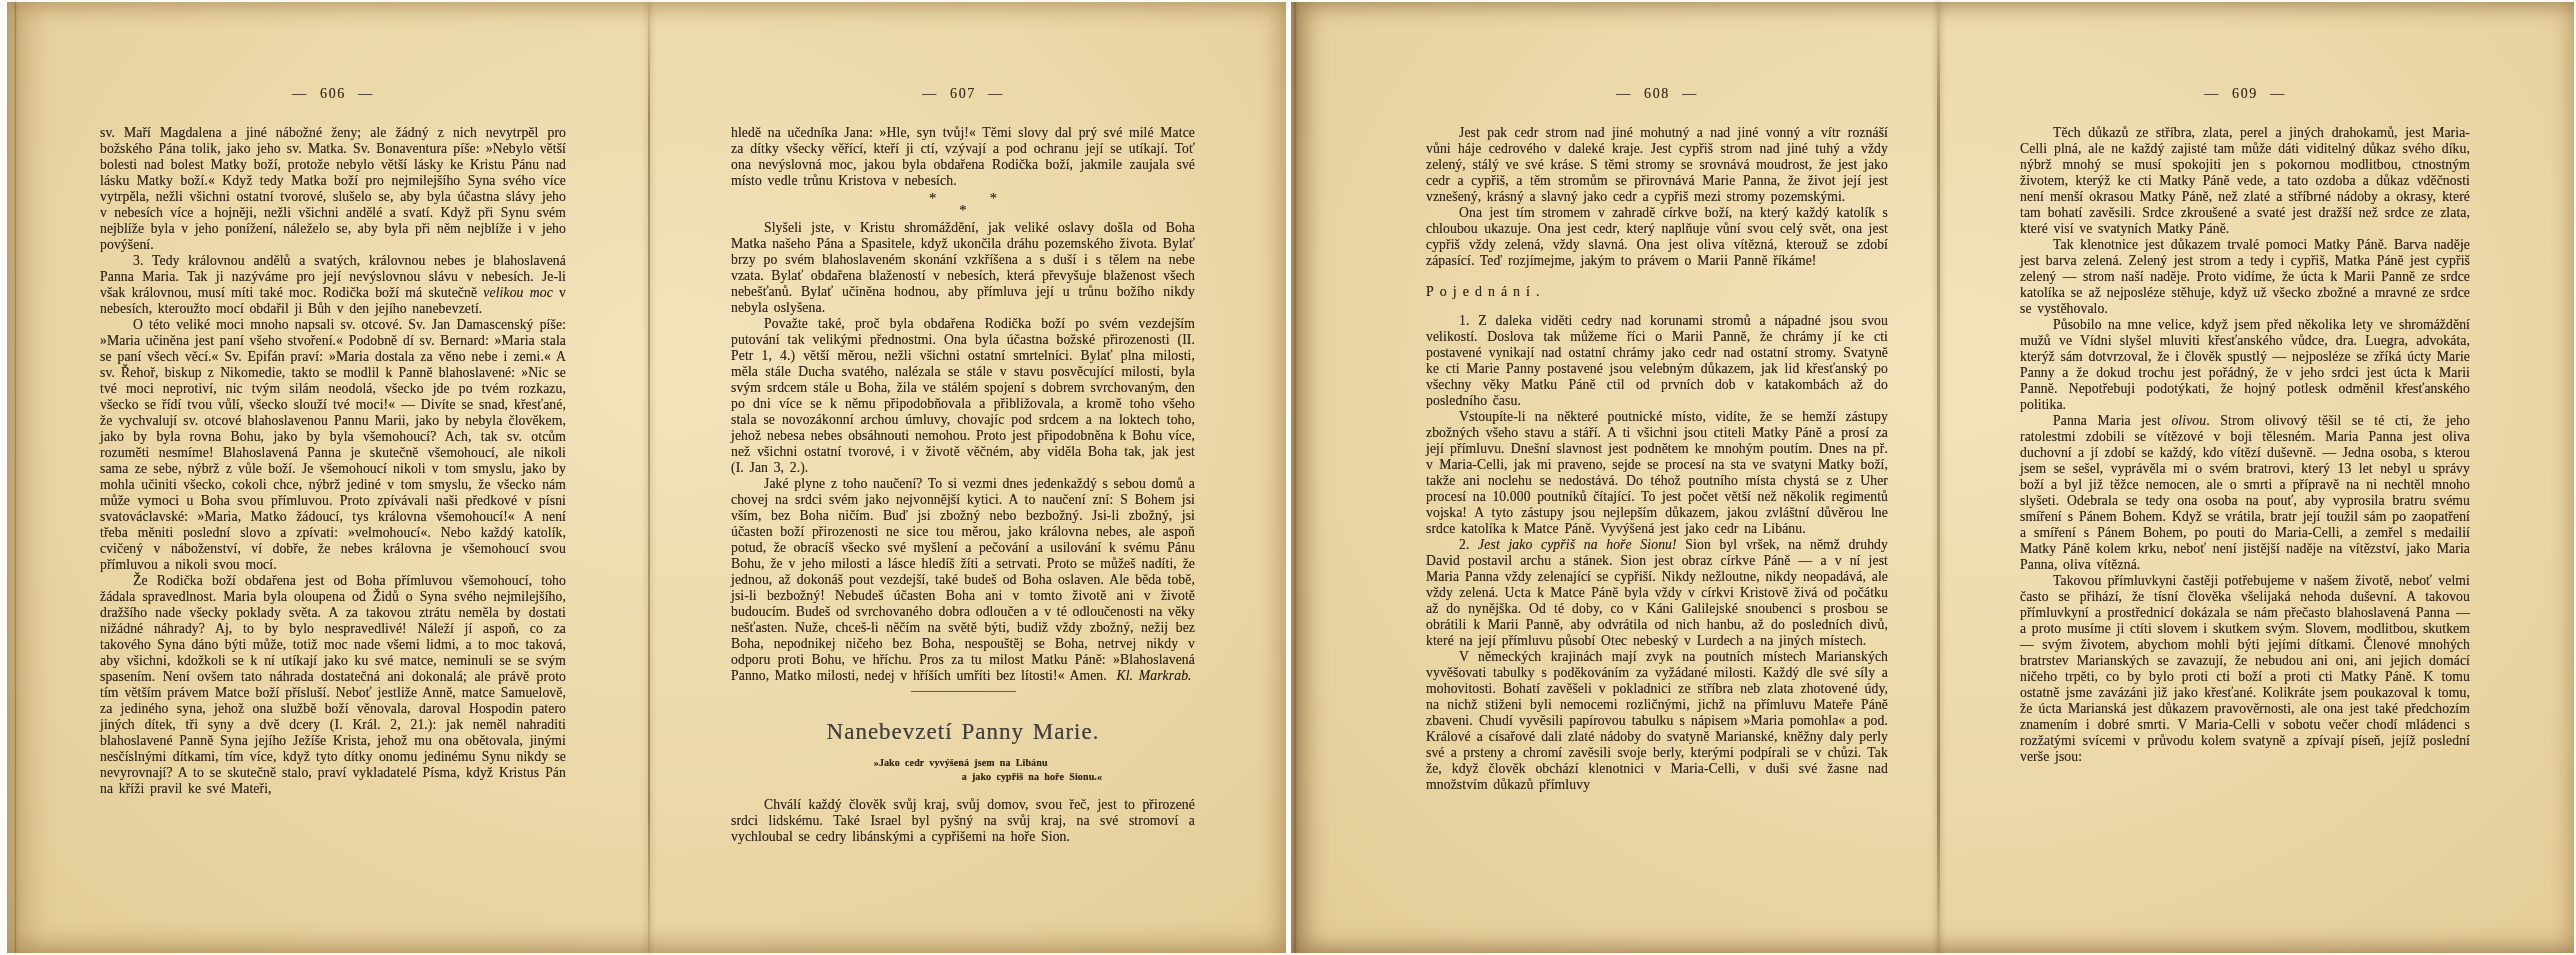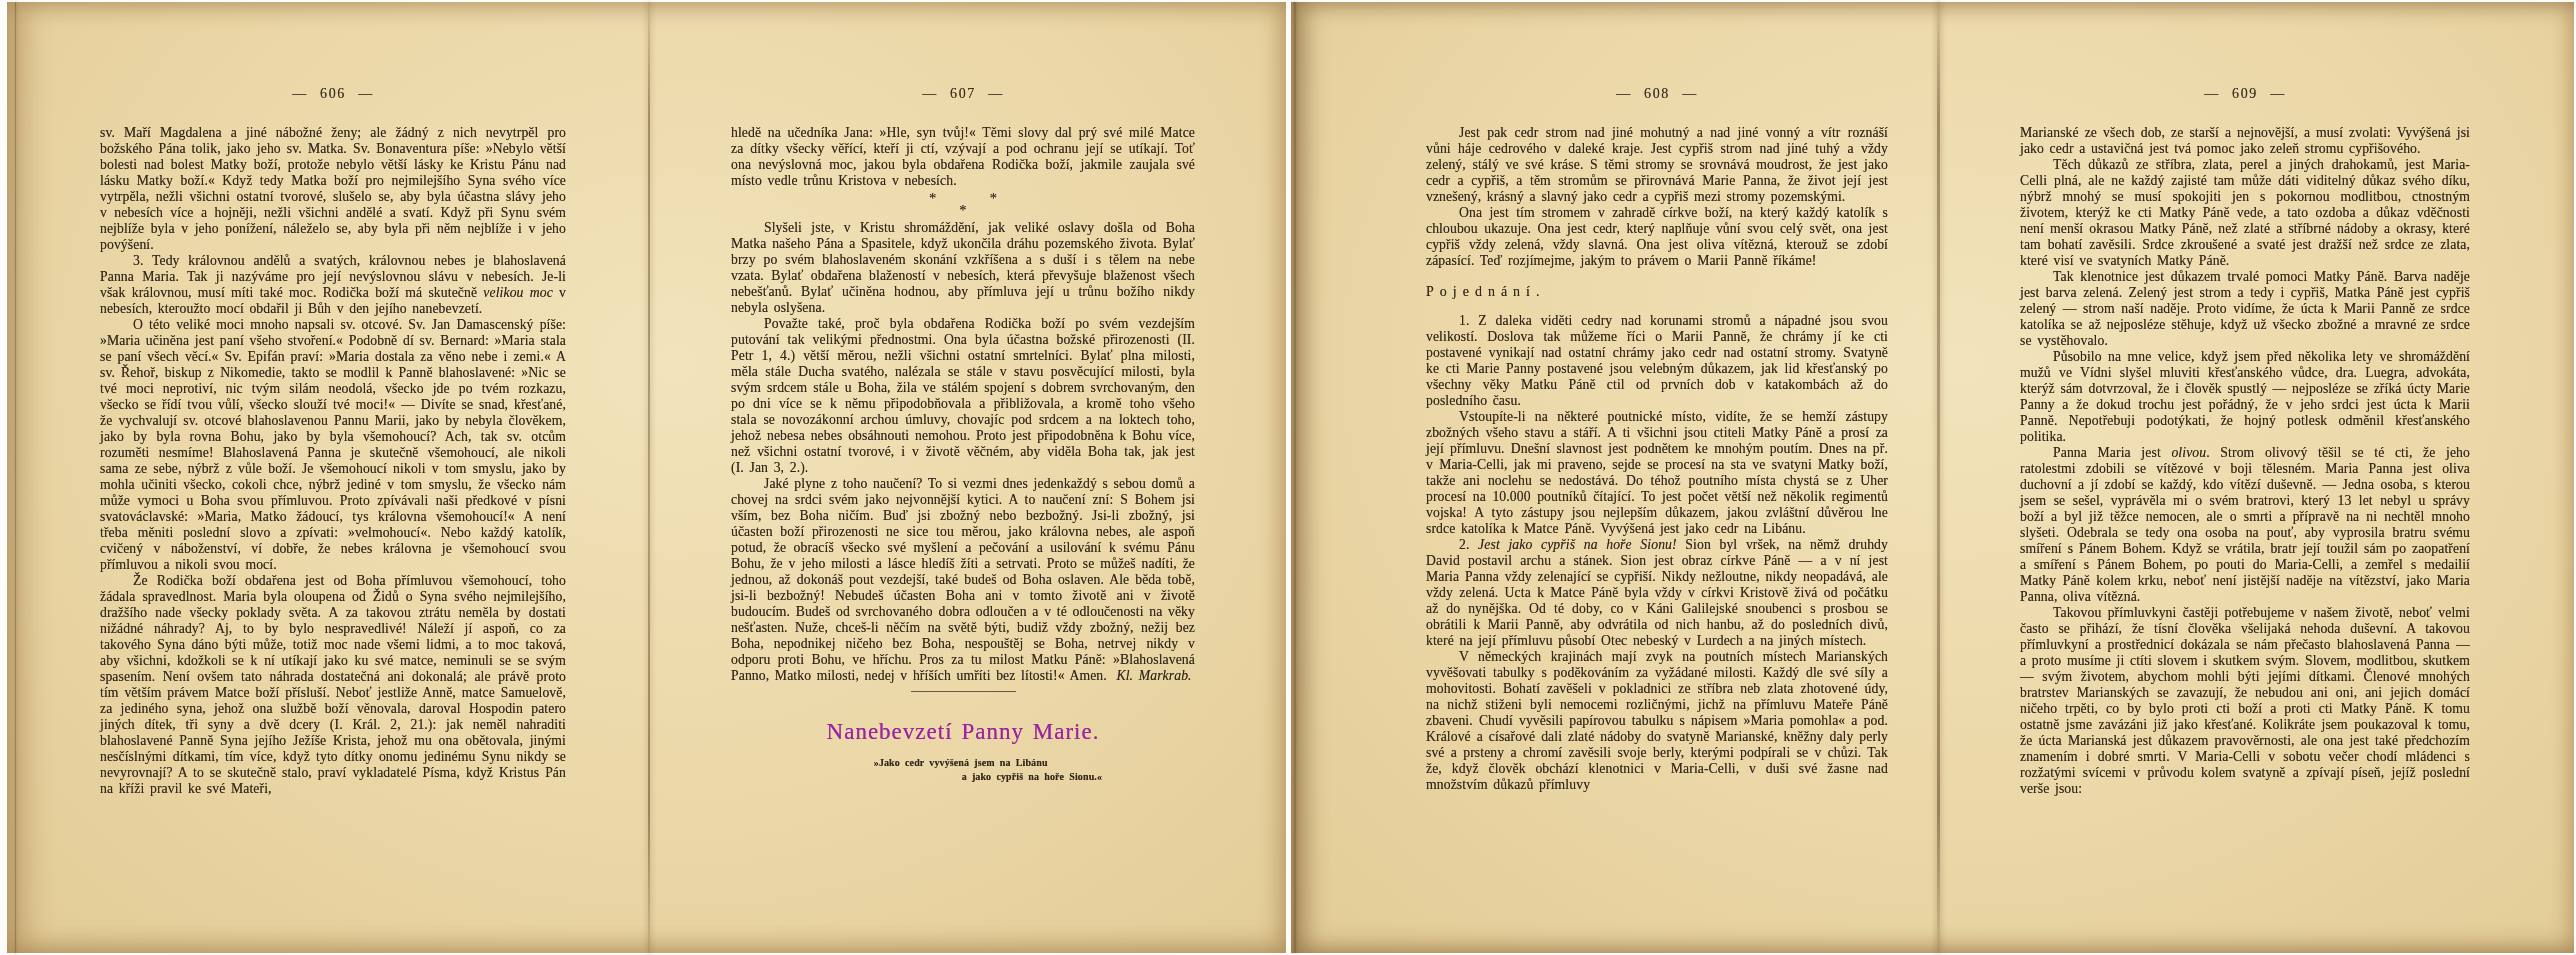--- a/index.html
+++ b/index.html
@@ -75,21 +75,21 @@
   .signature{
     text-align:right;font-style:italic;margin-top:-16px;
     padding-right:3.4px;
   }
   .rule{
     width:105px;border-top:1.4px solid rgba(72,56,32,.8);
     margin:6.9px auto 0;
   }
   .sermon-title{
     text-align:center;font-size:23px;line-height:26px;
-    letter-spacing:1px;color:#a21caf;font-weight:400;
+    letter-spacing:1px;color:#404040;font-weight:400;
     margin:27.5px 0 10.3px;
   }
   .epigraph{
     width:316px;margin:0 5.2px 12px auto;
     font-size:10px;line-height:14.6px;font-weight:700;
     text-align:left;word-spacing:2.6px;
   }
   .epigraph div:nth-child(2){text-align:center;}
   .section-heading{
     letter-spacing:6px;
@@ -130,40 +130,40 @@
       <p class="para ind"><span>Slyšeli jste, v Kristu shromáždění, jak veliké oslavy došla od Boha Matka našeho Pána a Spasitele, když ukončila dráhu pozemského života. Bylať brzy po svém blahoslaveném skonání vzkříšena a s duší i s tělem na nebe vzata. Bylať obdařena blažeností v nebesích, která převyšuje blaženost všech nebešťanů. Bylať učiněna hodnou, aby přímluva její u trůnu božího nikdy nebyla oslyšena.</span></p>
       <p class="para ind"><span>Považte také, proč byla obdařena Rodička boží po svém vezdejším putování tak velikými přednostmi. Ona byla účastna božské přirozenosti (II. Petr 1, 4.) větší měrou, nežli všichni ostatní smrtelníci. Bylať plna milosti, měla stále Ducha svatého, nalézala se stále v stavu posvěcující milosti, byla svým srdcem stále u Boha, žila ve stálém spojení s dobrem svrchovaným, den po dni více se k němu připodobňovala a přibližovala, a kromě toho všeho stala se novozákonní archou úmluvy, chovajíc pod srdcem a na loktech toho, jehož nebesa nebes obsáhnouti nemohou. Proto jest připodobněna k Bohu více, než všichni ostatní tvorové, i v životě věčném, aby viděla Boha tak, jak jest (I. Jan 3, 2.).</span></p>
       <p class="para ind"><span>Jaké plyne z toho naučení? To si vezmi dnes jedenkaždý s sebou domů a chovej na srdci svém jako nejvonnější kytici. A to naučení zní: S Bohem jsi vším, bez Boha ničím. Buď jsi zbožný nebo bezbožný. Jsi-li zbožný, jsi účasten boží přirozenosti ne sice tou měrou, jako královna nebes, ale aspoň potud, že obracíš všecko své myšlení a pečování a usilování k svému Pánu Bohu, že v jeho milosti a lásce hledíš žíti a setrvati. Proto se můžeš nadíti, že jednou, až dokonáš pout vezdejší, také budeš od Boha oslaven. Ale běda tobě, jsi-li bezbožný! Nebudeš účasten Boha ani v tomto životě ani v životě budoucím. Budeš od svrchovaného dobra odloučen a v té odloučenosti na věky nešťasten. Nuže, chceš-li něčím na světě býti, budiž vždy zbožný, nežij bez Boha, nepodnikej ničeho bez Boha, nespouštěj se Boha, netrvej nikdy v odporu proti Bohu, ve hříchu. Pros za tu milost Matku Páně: »Blahoslavená Panno, Matko milosti, nedej v hříších umříti bez lítosti!« Amen.</span></p>
       <div class="signature"><i>Kl. Markrab.</i></div>
       <div class="rule"></div>
       <div class="sermon-title">Nanebevzetí Panny Marie.</div>
       <div class="epigraph">
         <div>»Jako cedr vyvýšená jsem na Libánu</div>
         <div>a jako cypřiš na hoře Sionu.«</div>
       </div>
+      <p class="para ind"><span>Chválí každý člověk svůj kraj, svůj domov, svou řeč, jest to přirozené srdci lidskému. Také Israel byl pyšný na svůj kraj, na své stromoví a vychloubal se cedry libánskými a cypřišemi na hoře Sion.</span></p>
     </div>
 </div>
 
 <div class="page" style="left:1426px;width:462px;">
   <div class="page-header">— 608 —</div>
   <div class="page-content">
       <p class="para ind"><span>Jest pak cedr strom nad jiné mohutný a nad jiné vonný a vítr roznáší vůni háje cedrového v daleké kraje. Jest cypřiš strom nad jiné tuhý a vždy zelený, stálý ve své kráse. S těmi stromy se srovnává moudrost, že jest jako cedr a cypřiš, a těm stromům se přirovnává Marie Panna, že život její jest vznešený, krásný a slavný jako cedr a cypřiš mezi stromy pozemskými.</span></p>
       <p class="para ind"><span>Ona jest tím stromem v zahradě církve boží, na který každý katolík s chloubou ukazuje. Ona jest cedr, který naplňuje vůní svou celý svět, ona jest cypřiš vždy zelená, vždy slavná. Ona jest oliva vítězná, kterouž se zdobí zápasící. Teď rozjímejme, jakým to právem o Marii Panně říkáme!</span></p>
       <div class="section-heading">Pojednání.</div>
       <p class="para ind"><span>1. Z daleka viděti cedry nad korunami stromů a nápadné jsou svou velikostí. Doslova tak můžeme říci o Marii Panně, že chrámy jí ke cti postavené vynikají nad ostatní chrámy jako cedr nad ostatní stromy. Svatyně ke cti Marie Panny postavené jsou velebným důkazem, jak lid křesťanský po všechny věky Matku Páně ctil od prvních dob v katakombách až do posledního času.</span></p>
       <p class="para ind"><span>Vstoupíte-li na některé poutnické místo, vidíte, že se hemží zástupy zbožných všeho stavu a stáří. A ti všichni jsou ctiteli Matky Páně a prosí za její přímluvu. Dnešní slavnost jest podnětem ke mnohým poutím. Dnes na př. v Maria-Celli, jak mi praveno, sejde se procesí na sta ve svatyni Matky boží, takže ani noclehu se nedostává. Do téhož poutního místa chystá se z Uher procesí na 10.000 poutníků čítající. To jest počet větší než několik regimentů vojska! A tyto zástupy jsou nejlepším důkazem, jakou zvláštní důvěrou lne srdce katolíka k Matce Páně. Vyvýšená jest jako cedr na Libánu.</span></p>
       <p class="para ind"><span>2. </span><i>Jest jako cypřiš na hoře Sionu!</i><span> Sion byl vršek, na němž druhdy David postavil archu a stánek. Sion jest obraz církve Páně — a v ní jest Maria Panna vždy zelenající se cypřiší. Nikdy nežloutne, nikdy neopadává, ale vždy zelená. Ucta k Matce Páně byla vždy v církvi Kristově živá od počátku až do nynějška. Od té doby, co v Káni Galilejské snoubenci s prosbou se obrátili k Marii Panně, aby odvrátila od nich hanbu, až do posledních divů, které na její přímluvu působí Otec nebeský v Lurdech a na jiných místech.</span></p>
       <p class="para ind"><span>V německých krajinách mají zvyk na poutních místech Marianských vyvěšovati tabulky s poděkováním za vyžádané milosti. Každý dle své síly a mohovitosti. Bohatí zavěšeli v pokladnici ze stříbra neb zlata zhotovené údy, na nichž stiženi byli nemocemi rozličnými, jichž na přímluvu Mateře Páně zbaveni. Chudí vyvěsili papírovou tabulku s nápisem »Maria pomohla« a pod. Králové a císařové dali zlaté nádoby do svatyně Marianské, kněžny daly perly své a prsteny a chromí zavěsili svoje berly, kterými podpírali se v chůzi. Tak že, když člověk obchází klenotnici v Maria-Celli, v duši své žasne nad množstvím důkazů přímluvy</span></p>
     </div>
 </div>
 
 <div class="page" style="left:2020px;width:450px;">
   <div class="page-header">— 609 —</div>
   <div class="page-content">
-      <p class="para"><span>Marianské ze všech dob, ze starší a nejnovější, a musí zvolati: Vyvýšená jsi jako cedr a ustavičná jest tvá pomoc jako zeleň stromu cypřišového.</span></p>
       <p class="para ind"><span>Těch důkazů ze stříbra, zlata, perel a jiných drahokamů, jest Maria-Celli plná, ale ne každý zajisté tam může dáti viditelný důkaz svého díku, nýbrž mnohý se musí spokojiti jen s pokornou modlitbou, ctnostným životem, kterýž ke cti Matky Páně vede, a tato ozdoba a důkaz vděčnosti není menší okrasou Matky Páně, než zlaté a stříbrné nádoby a okrasy, které tam bohatí zavěsili. Srdce zkroušené a svaté jest dražší než srdce ze zlata, které visí ve svatyních Matky Páně.</span></p>
       <p class="para ind"><span>Tak klenotnice jest důkazem trvalé pomoci Matky Páně. Barva naděje jest barva zelená. Zelený jest strom a tedy i cypřiš, Matka Páně jest cypřiš zelený — strom naší naděje. Proto vidíme, že úcta k Marii Panně ze srdce katolíka se až nejposléze stěhuje, když už všecko zbožné a mravné ze srdce se vystěhovalo.</span></p>
       <p class="para ind"><span>Působilo na mne velice, když jsem před několika lety ve shromáždění mužů ve Vídni slyšel mluviti křesťanského vůdce, dra. Luegra, advokáta, kterýž sám dotvrzoval, že i člověk spustlý — nejposléze se zříká úcty Marie Panny a že dokud trochu jest pořádný, že v jeho srdci jest úcta k Marii Panně. Nepotřebuji podotýkati, že hojný potlesk odměnil křesťanského politika.</span></p>
       <p class="para ind"><span>Panna Maria jest </span><i>olivou</i><span>. Strom olivový těšil se té cti, že jeho ratolestmi zdobili se vítězové v boji tělesném. Maria Panna jest oliva duchovní a jí zdobí se každý, kdo vítězí duševně. — Jedna osoba, s kterou jsem se sešel, vyprávěla mi o svém bratrovi, který 13 let nebyl u správy boží a byl již těžce nemocen, ale o smrti a přípravě na ni nechtěl mnoho slyšeti. Odebrala se tedy ona osoba na pouť, aby vyprosila bratru svému smíření s Pánem Bohem. Když se vrátila, bratr její toužil sám po zaopatření a smíření s Pánem Bohem, po pouti do Maria-Celli, a zemřel s medailií Matky Páně kolem krku, neboť není jistější naděje na vítězství, jako Maria Panna, oliva vítězná.</span></p>
       <p class="para ind"><span>Takovou přímluvkyni častěji potřebujeme v našem životě, neboť velmi často se přihází, že tísní člověka všelijaká nehoda duševní. A takovou přímluvkyní a prostřednicí dokázala se nám přečasto blahoslavená Panna — a proto musíme ji ctíti slovem i skutkem svým. Slovem, modlitbou, skutkem — svým životem, abychom mohli býti jejími dítkami. Členové mnohých bratrstev Marianských se zavazují, že nebudou ani oni, ani jejich domácí ničeho trpěti, co by bylo proti cti boží a proti cti Matky Páně. K tomu ostatně jsme zavázáni již jako křesťané. Kolikráte jsem poukazoval k tomu, že úcta Marianská jest důkazem pravověrnosti, ale ona jest také předchozím znamením i dobré smrti. V Maria-Celli v sobotu večer chodí mládenci s rozžatými svícemi v průvodu kolem svatyně a zpívají píseň, jejíž poslední verše jsou:</span></p>
     </div>
 </div>
 
 
 </body></html>

